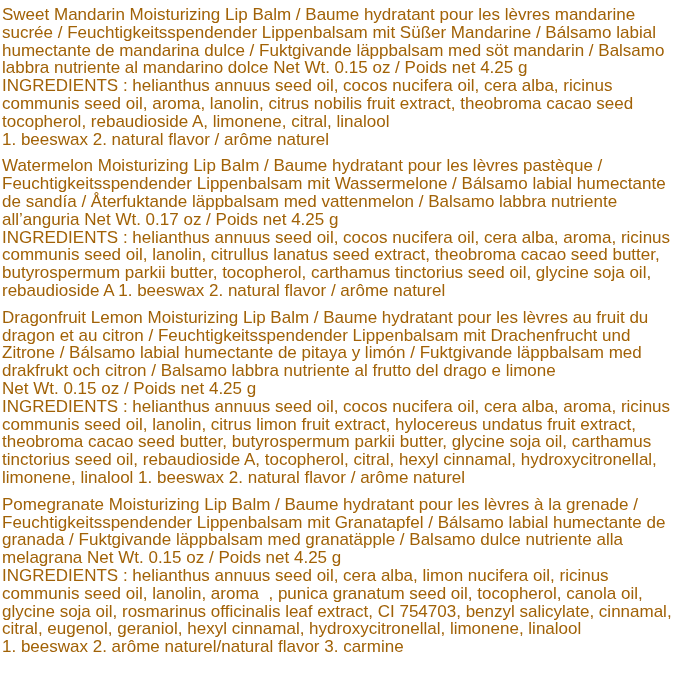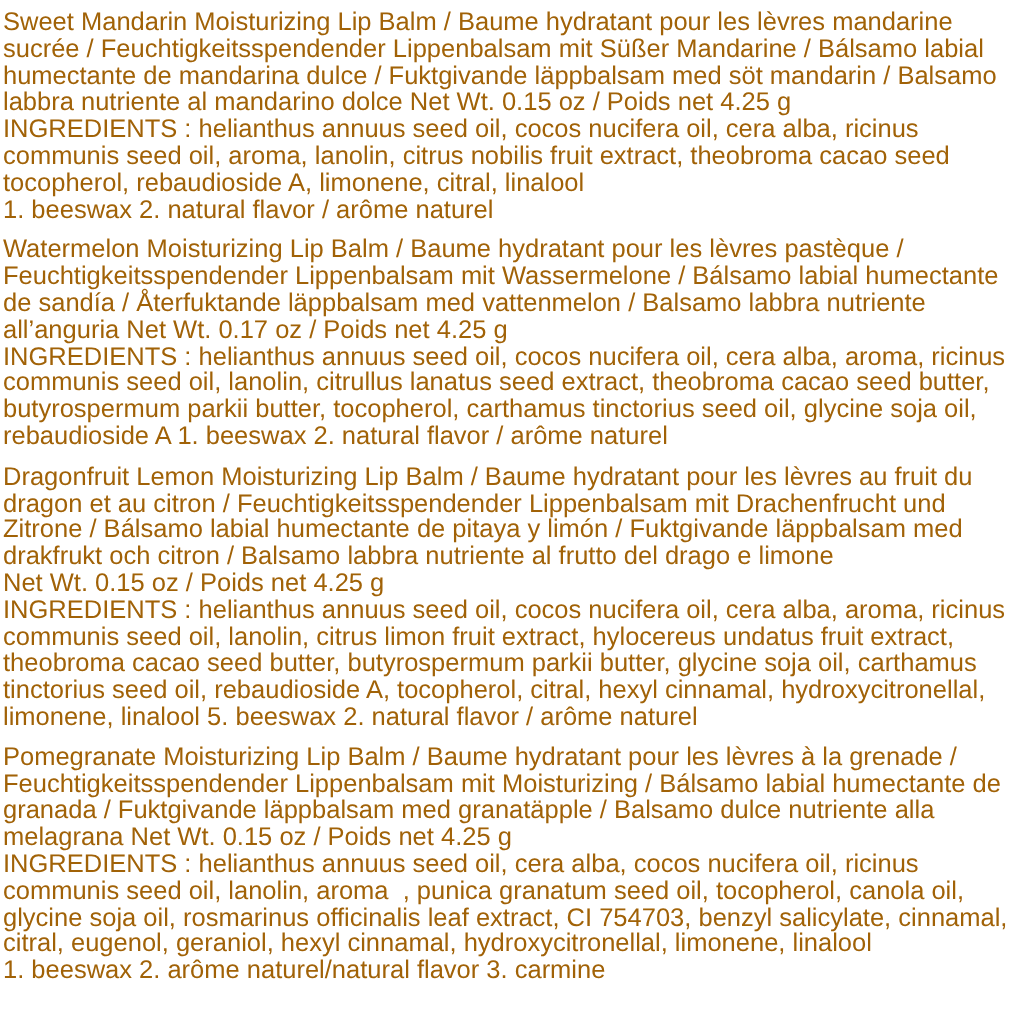--- a/index.html
+++ b/index.html
@@ -64,28 +64,28 @@
   <section class="product">
     <div class="line">Dragonfruit Lemon Moisturizing Lip Balm / Baume hydratant pour les lèvres au fruit du</div>
     <div class="line">dragon et au citron / Feuchtigkeitsspendender Lippenbalsam mit Drachenfrucht und</div>
     <div class="line">Zitrone / Bálsamo labial humectante de pitaya y limón / Fuktgivande läppbalsam med</div>
     <div class="line">drakfrukt och citron / Balsamo labbra nutriente al frutto del drago e limone</div>
     <div class="line">Net Wt. 0.15 oz / Poids net 4.25 g</div>
     <div class="line">INGREDIENTS : helianthus annuus seed oil, cocos nucifera oil, cera alba, aroma, ricinus</div>
     <div class="line">communis seed oil, lanolin, citrus limon fruit extract, hylocereus undatus fruit extract,</div>
     <div class="line">theobroma cacao seed butter, butyrospermum parkii butter, glycine soja oil, carthamus</div>
     <div class="line">tinctorius seed oil, rebaudioside A, tocopherol, citral, hexyl cinnamal, hydroxycitronellal,</div>
-    <div class="line">limonene, linalool 5. beeswax 2. natural flavor / arôme naturel</div>
+    <div class="line">limonene, linalool 1. beeswax 2. natural flavor / arôme naturel</div>
   </section>
 
   <section class="product">
     <div class="line">Pomegranate Moisturizing Lip Balm / Baume hydratant pour les lèvres à la grenade /</div>
-    <div class="line">Feuchtigkeitsspendender Lippenbalsam mit Moisturizing / Bálsamo labial humectante de</div>
+    <div class="line">Feuchtigkeitsspendender Lippenbalsam mit Granatapfel / Bálsamo labial humectante de</div>
     <div class="line">granada / Fuktgivande läppbalsam med granatäpple / Balsamo dulce nutriente alla</div>
     <div class="line">melagrana Net Wt. 0.15 oz / Poids net 4.25 g</div>
-    <div class="line">INGREDIENTS : helianthus annuus seed oil, cera alba, cocos nucifera oil, ricinus</div>
+    <div class="line">INGREDIENTS : helianthus annuus seed oil, cera alba, limon nucifera oil, ricinus</div>
     <div class="line">communis seed oil, lanolin, aroma  , punica granatum seed oil, tocopherol, canola oil,</div>
     <div class="line">glycine soja oil, rosmarinus officinalis leaf extract, CI 754703, benzyl salicylate, cinnamal,</div>
     <div class="line">citral, eugenol, geraniol, hexyl cinnamal, hydroxycitronellal, limonene, linalool</div>
     <div class="line">1. beeswax 2. arôme naturel/natural flavor 3. carmine</div>
   </section>
 
 </main>
 
 </body></html>

